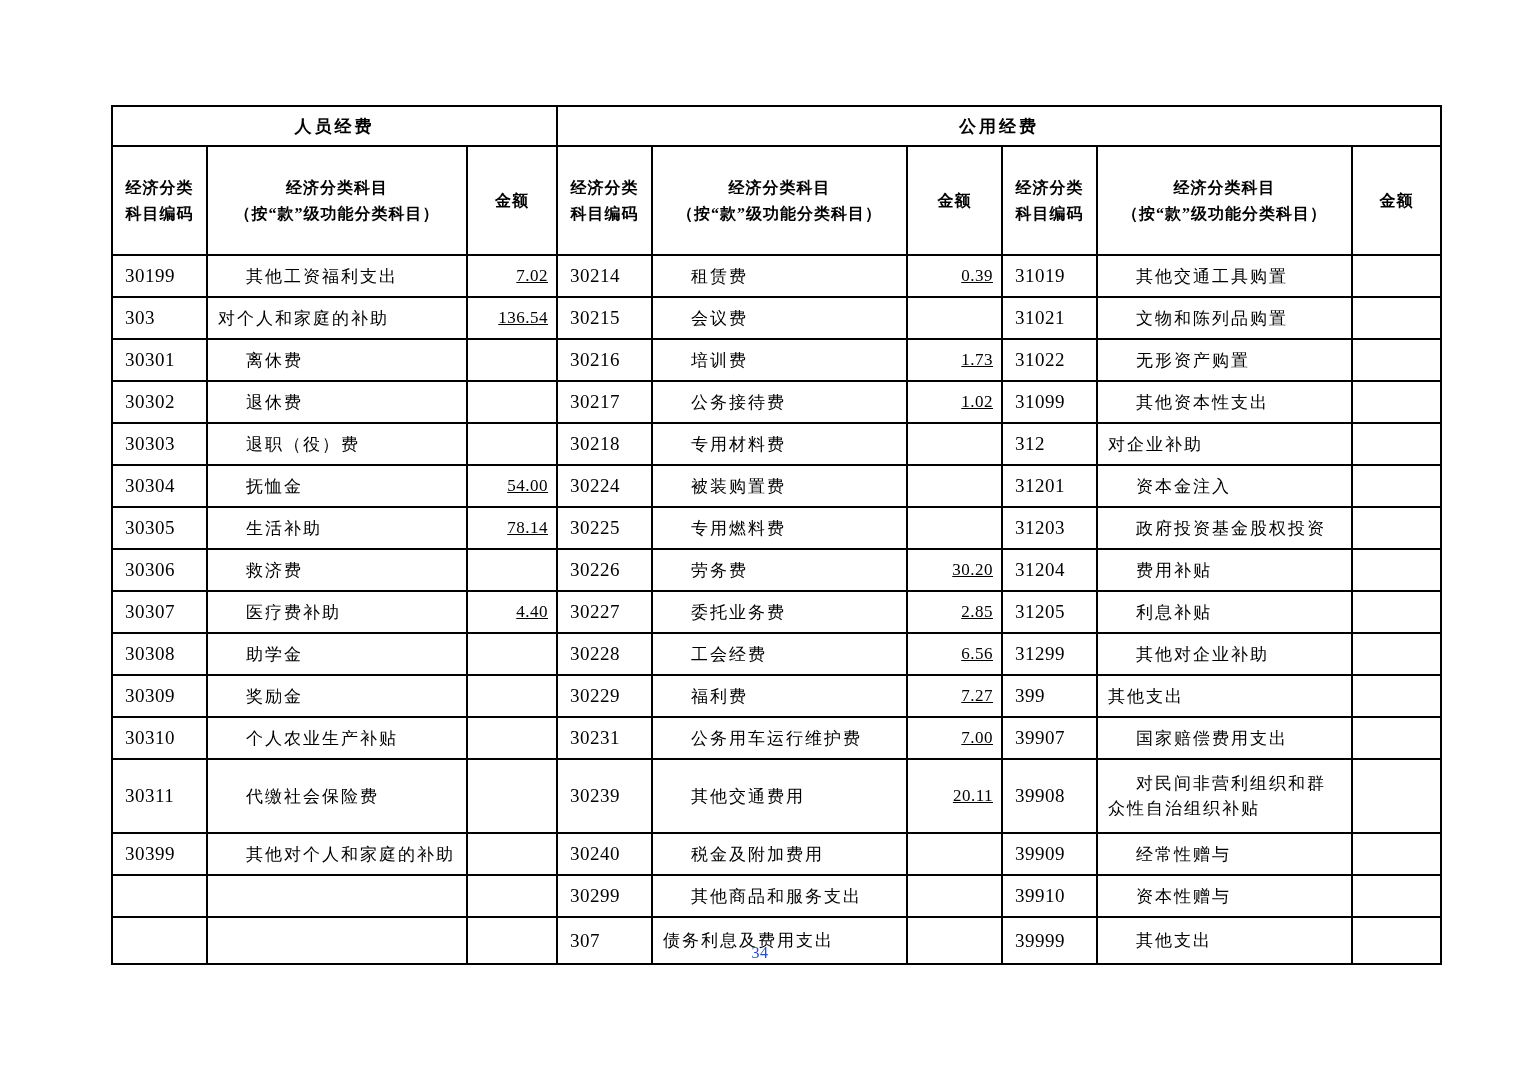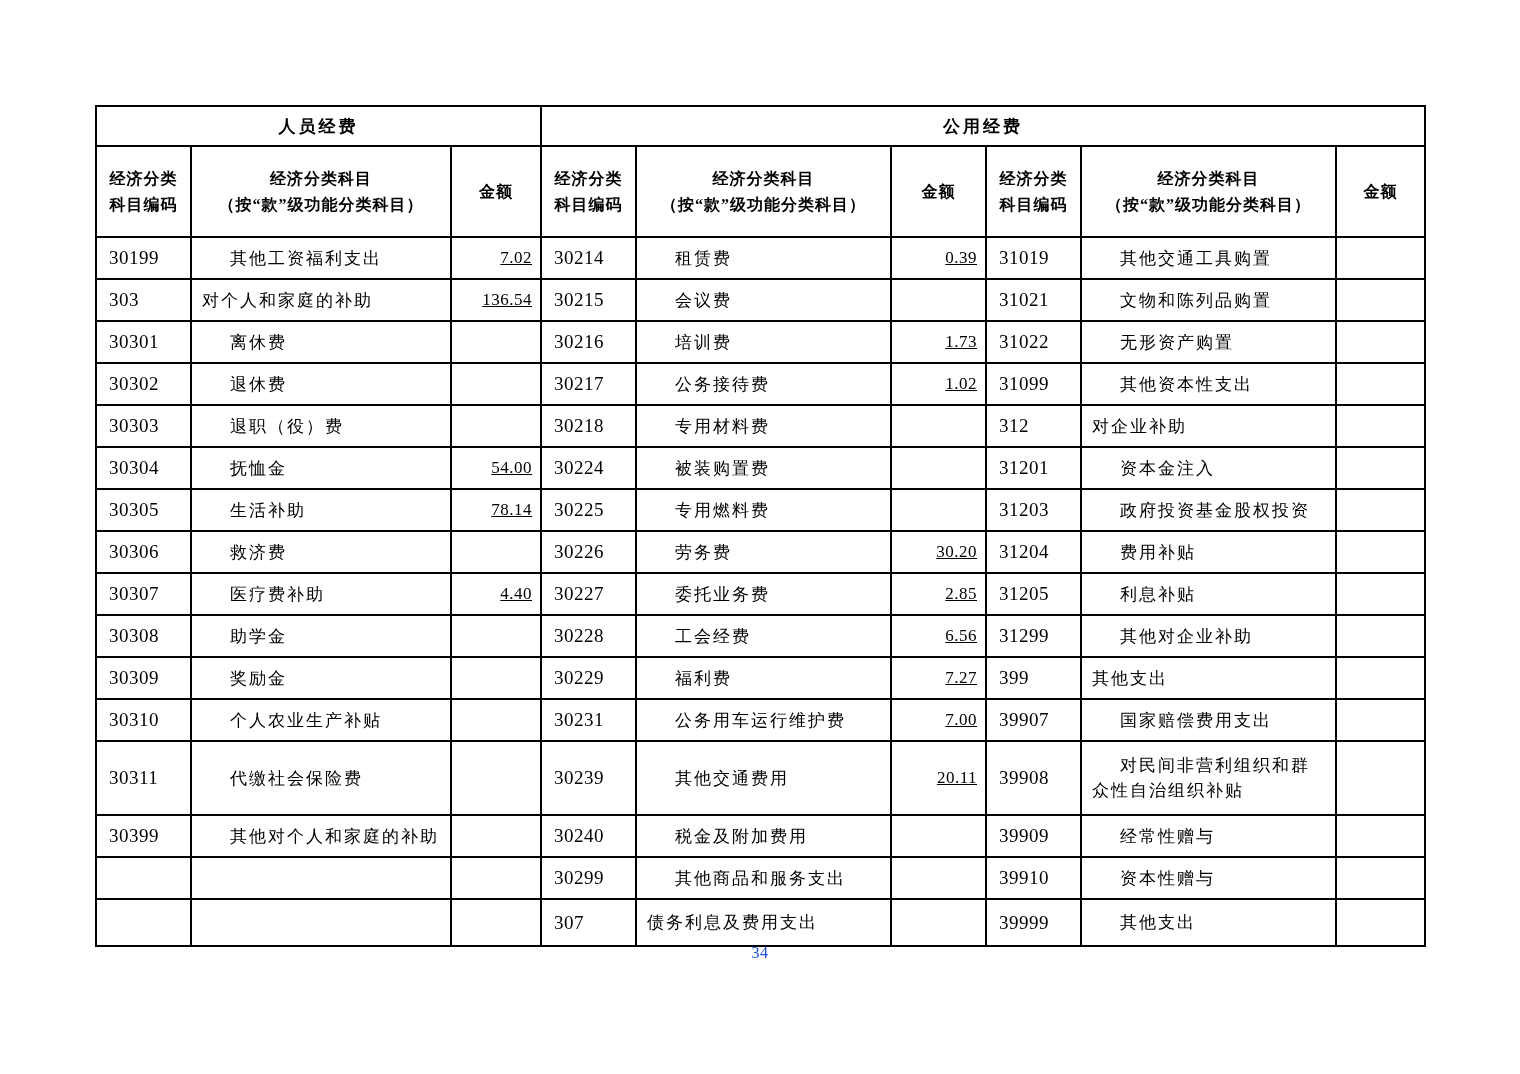--- a/index.html
+++ b/index.html
@@ -10,39 +10,39 @@
     color: #000;
   }
   .page {
     position: relative;
     width: 1520px; height: 1074px;
     background: #ffffff;
     overflow: hidden;
   }
   table.budget {
     position: absolute;
-    left: 95px; top: 105px;
+    left: 111px; top: 105px;
     width: 1329px;
     border-collapse: collapse;
     table-layout: fixed;
   }
   table.budget td, table.budget th {
     border: 2px solid #000;
     vertical-align: middle;
     font-weight: normal;
     overflow: hidden;
   }
   tr.band { height: 40px; }
   tr.band th {
     font-size: 17px;
     font-weight: bold;
     letter-spacing: 3px;
     text-align: center;
   }
-  tr.head { height: 91px; }
+  tr.head { height: 109px; }
   tr.head th {
     font-size: 16px;
     font-weight: bold;
     letter-spacing: 1px;
     text-align: center;
     line-height: 26px;
   }
   tbody tr { height: 42px; }
   tbody tr.row-tall { height: 74px; }
   tbody tr.row-last { height: 47px; }

